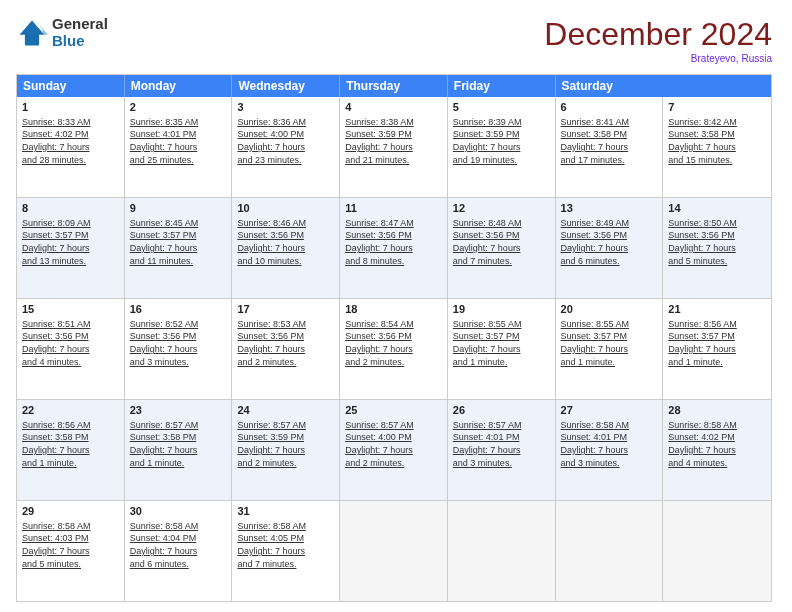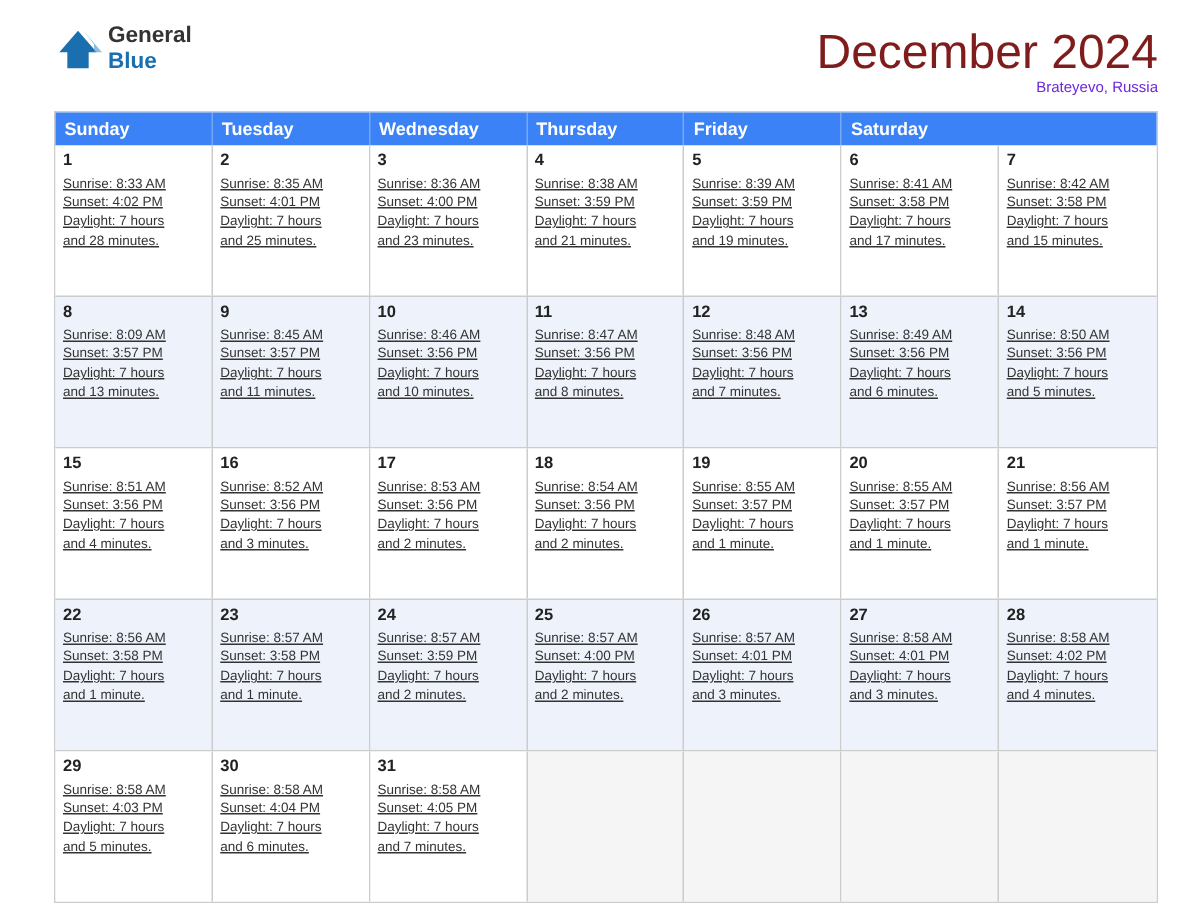--- a/index.html
+++ b/index.html
@@ -6,21 +6,21 @@
     body {
       font-family: Arial, sans-serif;
       background: #fff;
       width: 792px;
       height: 612px;
       overflow: hidden;
     }
     .page {
       width: 792px;
       height: 612px;
-      padding: 16px 20px 10px 36px;
+      padding: 16px 20px 10px 16px;
       display: flex;
       flex-direction: column;
     }
     .header {
       display: flex;
       justify-content: space-between;
       align-items: flex-start;
       margin-bottom: 10px;
     }
     .logo {
@@ -118,21 +118,21 @@
     </div>
     <div class="title-block">
       <div class="month-title">December 2024</div>
       <div class="subtitle">Brateyevo, Russia</div>
     </div>
   </div>
 
   <div class="calendar">
     <div class="cal-header">
     <div class="cal-header-cell">Sunday</div>
-        <div class="cal-header-cell">Tuesday</div>
+        <div class="cal-header-cell">Monday</div>
         <div class="cal-header-cell">Wednesday</div>
         <div class="cal-header-cell">Thursday</div>
         <div class="cal-header-cell">Friday</div>
         <div class="cal-header-cell">Saturday</div>
       </div>
     <div class="cal-body">
     <div class="cal-row">
           <div class="cal-cell">
             <span class="day-num">1</span>
             <div class="cell-text" style="white-space: pre-line;">Sunrise: 8:33 AM

